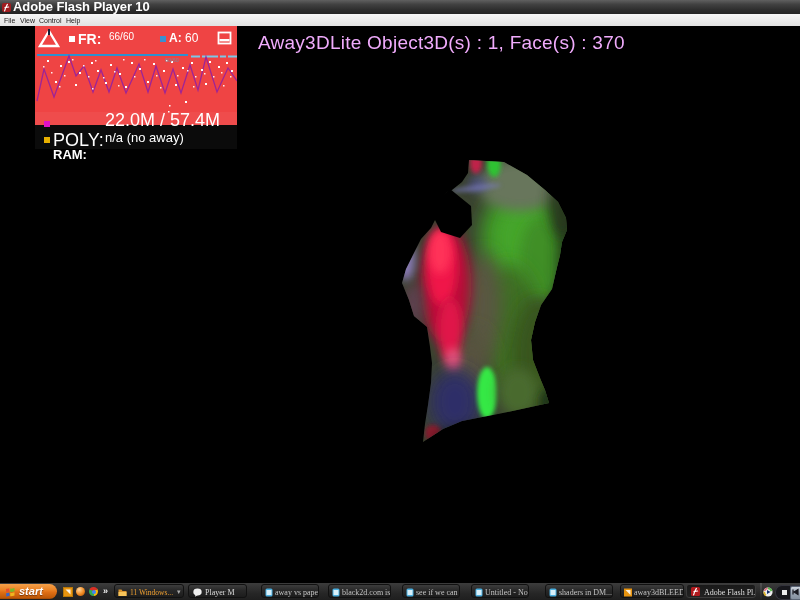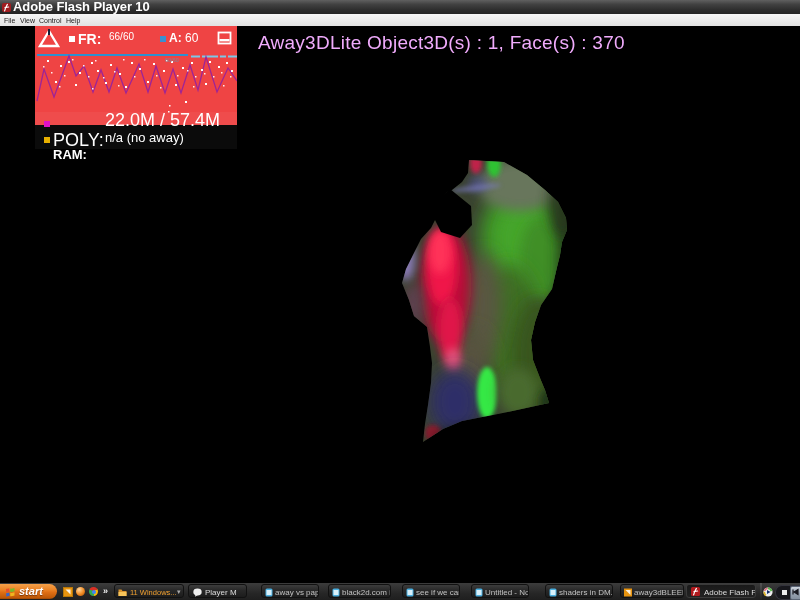--- a/index.html
+++ b/index.html
@@ -1,19 +1,19 @@
 <!DOCTYPE html>
 <html><head>
 <meta charset="utf-8">
 <style>
 html,body{margin:0;padding:0;width:800px;height:600px;overflow:hidden;background:#000;font-family:"Liberation Sans",sans-serif;}
 .abs{position:absolute;}
 svg{display:block;}
 .tb{position:absolute;top:1px;height:14px;background:linear-gradient(#3d3d3d,#282828 45%,#1c1c1c);border-radius:3px;border:1px solid #111;box-sizing:border-box;overflow:hidden;}
-.tb span{position:absolute;top:2.5px;font-size:8px;color:#c2c2c2;white-space:nowrap;}
+.tb span{position:absolute;top:2.5px;font-size:8px;color:#c2c2c2;white-space:nowrap;font-family:Liberation Serif, serif;}
 .bi{position:absolute;left:4px;top:3px;}
 </style>
 </head>
 <body>
 
 <div class="abs" style="left:0;top:0;width:800px;height:14px;background:linear-gradient(#606060 0%,#424242 30%,#2b2b2b 75%,#242424 100%);">
   <div class="abs" style="left:2px;top:2.5px;width:9px;height:9px;background:#a11d20;border-radius:2px;">
     <svg width="9" height="9" viewBox="0 0 9 9">
         <path d="M2.6 7.8 C3.3 5.2 4.3 3.2 5.4 1.4 M3.0 4.6 L6.6 4.0" stroke="#fff" stroke-width="1.2" fill="none" stroke-linecap="round"></path>
       </svg>

